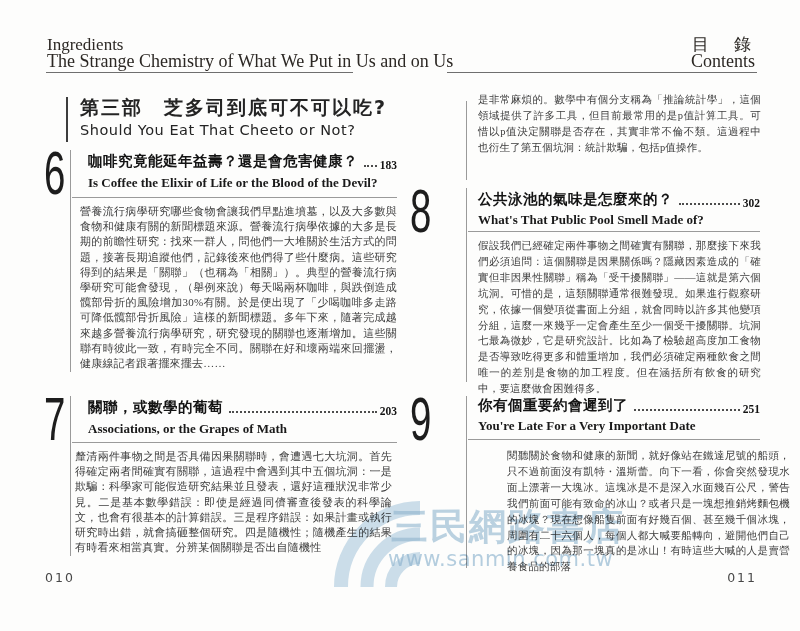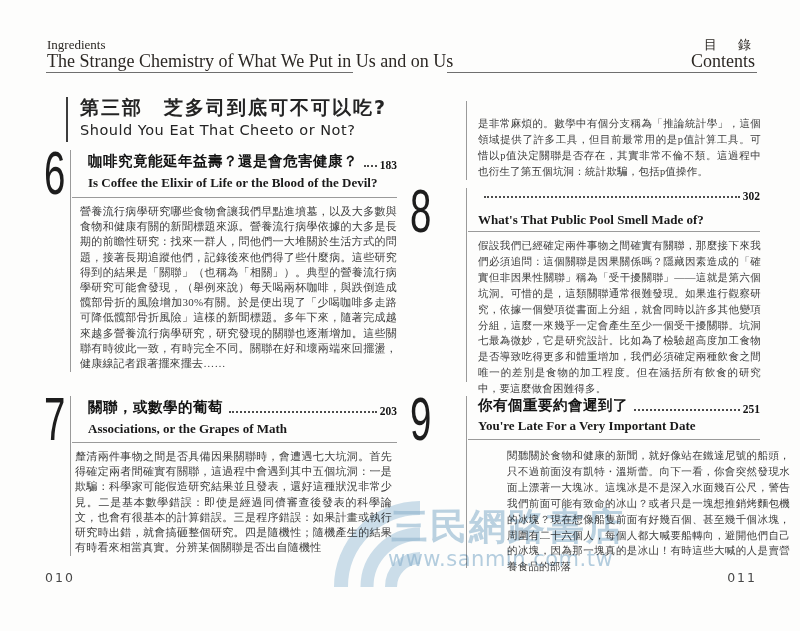--- a/index.html
+++ b/index.html
@@ -5,21 +5,21 @@
   html,body { margin:0; padding:0; background:#ffffff; }
   .canvas {
     position:relative; width:800px; height:631px; background:#fdfdfc;
     font-family:"Liberation Serif","DejaVu Serif",serif; color:#333;
     overflow:hidden;
   }
   .abs { position:absolute; }
   .hline { position:absolute; height:1px; background:#6f6f6f; }
   .vline { position:absolute; width:1px; background:#9a9a9a; }
 
-  .hdr-title { font-size:13px; color:#2c2824; line-height:17px; }
+  .hdr-title { font-size:17px; color:#2c2824; line-height:17px; }
   .hdr-sub   { font-size:18px; color:#2c2824; line-height:17px; }
 
   .part-zh { font-family:"DejaVu Sans",sans-serif; font-size:19px; font-weight:bold;
              color:#242424; letter-spacing:2px;text-align:center; }
   .part-en { font-family:"DejaVu Sans",sans-serif; font-size:14.5px; color:#242424;
              letter-spacing:0.5px; }
 
   .chap-num { position:absolute; font-family:"Liberation Sans","DejaVu Sans",sans-serif;
               font-size:62px; line-height:50px; color:#1d1d1d;
               transform:scaleX(0.62); transform-origin:0 0; }
@@ -83,25 +83,26 @@
   <div class="chap-title-row" style="left:88px; top:398px; width:309px;">
     <span class="chap-title">關聯，或數學的葡萄</span>
     <span class="leader"></span>
     <span class="chap-page">203</span>
   </div>
   <div class="chap-sub" style="left:88px; top:421px;">Associations, or the Grapes of Math</div>
   <div class="hline" style="left:72px; top:442px; width:325px; background:#9a9a9a;"></div>
   <div class="para para-left" style="left:66px; top:449px; width:317px;margin-left:9px;">釐清兩件事物之間是否具備因果關聯時，會遭遇七大坑洞。首先得確定兩者間確實有關聯，這過程中會遇到其中五個坑洞：一是欺騙：科學家可能假造研究結果並且發表，還好這種狀況非常少見。二是基本數學錯誤：即使是經過同儕審查後發表的科學論文，也會有很基本的計算錯誤。三是程序錯誤：如果計畫或執行研究時出錯，就會搞砸整個研究。四是隨機性；隨機產生的結果有時看來相當真實。分辨某個關聯是否出自隨機性</div>
 
   <div class="vline" style="left:466px; top:101px; height:79px;"></div>
-  <div class="para para-right" style="left:478px; top:116px; width:283px;">是非常麻煩的。數學中有個分支稱為「推論統計學」，這個領域提供了許多工具，但目前最常用的是p值計算工具。可惜以p值決定關聯是否存在，其實非常不倫不類。這過程中也衍生了第五個坑洞：統計欺騙，包括p值操作。</div>
+  <div class="para para-right" style="left:478px; top:92px; width:283px;">是非常麻煩的。數學中有個分支稱為「推論統計學」，這個領域提供了許多工具，但目前最常用的是p值計算工具。可惜以p值決定關聯是否存在，其實非常不倫不類。這過程中也衍生了第五個坑洞：統計欺騙，包括p值操作。</div>
 
   <div class="chap-num" style="left:410px; top:186px;">8</div>
   <div class="vline" style="left:466px; top:188px; height:194px;"></div>
   <div class="chap-title-row" style="left:478px; top:190px; width:282px;">
+    <span class="chap-title">公共泳池的氣味是怎麼來的？</span>
     <span class="leader"></span>
     <span class="chap-page">302</span>
   </div>
   <div class="chap-sub" style="left:478px; top:212px;">What's That Public Pool Smell Made of?</div>
   <div class="hline" style="left:468px; top:231px; width:292px; background:#9a9a9a;"></div>
   <div class="para para-right" style="left:478px; top:238px; width:283px;">假設我們已經確定兩件事物之間確實有關聯，那麼接下來我們必須追問：這個關聯是因果關係嗎？隱藏因素造成的「確實但非因果性關聯」稱為「受干擾關聯」——這就是第六個坑洞。可惜的是，這類關聯通常很難發現。如果進行觀察研究，依據一個變項從書面上分組，就會同時以許多其他變項分組，這麼一來幾乎一定會產生至少一個受干擾關聯。坑洞七最為微妙，它是研究設計。比如為了檢驗超高度加工食物是否導致吃得更多和體重增加，我們必須確定兩種飲食之間唯一的差別是食物的加工程度。但在涵括所有飲食的研究中，要這麼做會困難得多。</div>
 
   <div class="chap-num" style="left:410px; top:394px;">9</div>
   <div class="vline" style="left:466px; top:396px; height:172px;"></div>
   <div class="chap-title-row" style="left:478px; top:396px; width:282px;">

